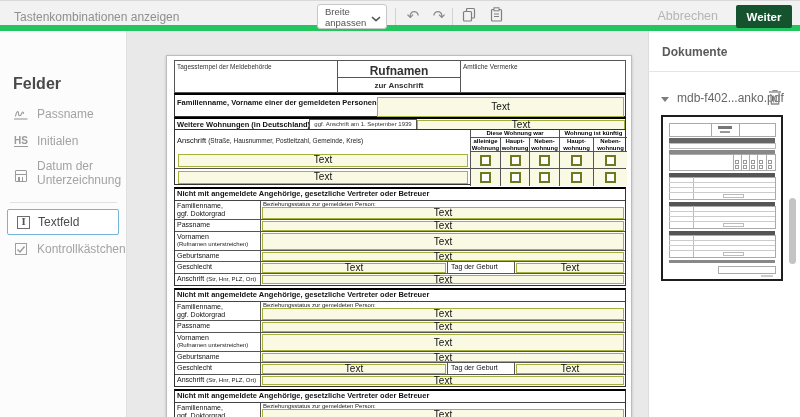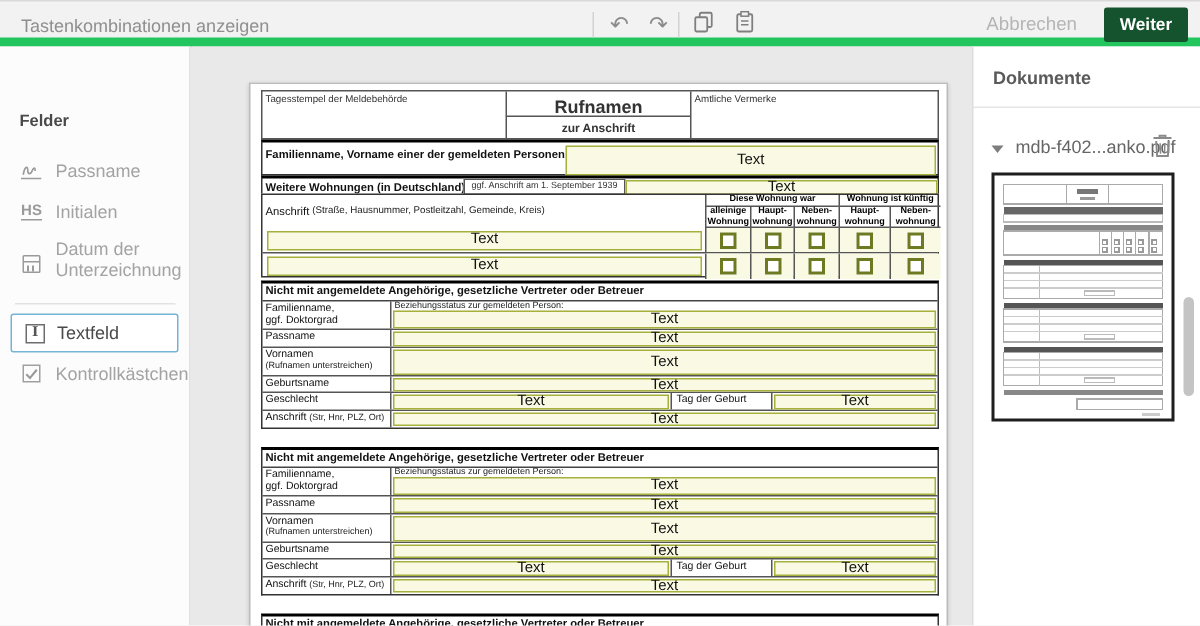--- a/index.html
+++ b/index.html
@@ -11,21 +11,21 @@
   .shortcuts{position:absolute;left:14px;top:9px;font-size:12px;color:#8f8f8f;cursor:pointer}
   .zoomsel{position:absolute;left:317px;top:3px;width:70px;height:25px;background:#fff;border:1px solid #c8c8c8;border-radius:3px;font-size:9.5px;color:#555;line-height:1.15;padding:2px 16px 2px 7px;cursor:pointer}
   .zoomsel .chev{position:absolute;right:5px;top:9px}
   .tb-sep{position:absolute;top:7px;width:1px;height:17px;background:#d2d2d2}
   .tb-btn{position:absolute;top:5px;width:20px;height:20px;display:flex;align-items:center;justify-content:center;color:#8c8c8c;font-size:15px;cursor:pointer;background:none;border:none}
   .cancel{position:absolute;right:82px;top:8px;font-size:12.5px;color:#b5b5b5;cursor:pointer;background:none;border:none}
   .next{position:absolute;left:736px;top:4px;width:56px;height:23px;background:#14532d;color:#fff;font-size:11.5px;font-weight:bold;border:none;border-radius:2px;cursor:pointer;font-family:"Liberation Sans",sans-serif}
 
   
   .sidebar{position:absolute;left:0;top:31px;width:127px;height:386px;background:#fcfcfc;border-right:1px solid #e0e0e0}
-  .felder-title{position:absolute;left:13px;top:44px;font-size:11px;font-weight:bold;color:#4a4a4a}
+  .felder-title{position:absolute;left:13px;top:44px;font-size:16px;font-weight:bold;color:#4a4a4a}
   .fitem{position:absolute;left:13px;display:flex;align-items:center;gap:8px;color:#a3a3a3;font-size:12px;cursor:pointer}
   .fitem .fi-ic{width:16px;display:flex;justify-content:center;flex:none}
   .fitem-datum{align-items:center;width:104px;line-height:1.2}
   .side-div{position:absolute;left:10px;top:171px;width:107px;height:1px;background:#e2e2e2}
   .fitem-sel{position:absolute;left:7px;top:178px;width:112px;height:26px;border:1px solid #74b4d6;border-radius:2px;background:#fff;display:flex;align-items:center;gap:8px;padding-left:9px;font-size:12px;color:#4a4a4a;cursor:pointer}
   .hs{font-size:10px;font-weight:bold;color:#9a9a9a;border-bottom:1px solid #9a9a9a;line-height:1.1}
   .ibox{width:13px;height:13px;border:1.5px solid #6d6d6d;display:flex;align-items:center;justify-content:center;font-family:"DejaVu Serif",serif;font-size:9px;color:#555;font-weight:bold}
   .cbx{width:12px;height:12px;border:1.5px solid #a0a0a0;display:flex;align-items:center;justify-content:center}
   .cal{position:relative;width:12px;height:12px;border:1px solid #9a9a9a;border-radius:1px}
   .cal:before{content:"";position:absolute;left:0;top:2.5px;width:10px;height:1px;background:#9a9a9a}
@@ -57,21 +57,21 @@
   .ccell{position:absolute;top:8px;height:14px;border-left:1px solid #555;border-bottom:1px solid #555;font-size:6px;font-weight:bold;text-align:center;white-space:pre-line;display:flex;align-items:center;justify-content:center}
   .cbrow{position:absolute;left:0;width:450px;height:17px}
   .cbrow1{top:22px;border-bottom:1px solid #555}
   .cbrow2{top:39px}
   .cbcell{position:absolute;top:0;height:100%;border-left:1px solid #555;background:#fafae4;display:flex;align-items:center;justify-content:center}
   .cb{width:11px;height:11px;background:#fff;border:2px solid #6e7a22}
 
   .fld{position:absolute;background:#fafae4;border:1px solid #a6b03c;color:#111;font-size:10px;display:flex;align-items:center;justify-content:center;cursor:move}
 
   .sections{position:absolute;left:7px;top:131px;width:452px}
-  .psec{position:relative;width:452px;height:99px;margin-bottom:12px;border:1px solid #333;border-top:2px solid #000;background:#fff}
+  .psec{position:relative;width:452px;height:99px;margin-bottom:2px;border:1px solid #333;border-top:2px solid #000;background:#fff}
   .psec-h{height:12px;border-bottom:1px solid #444;font-size:7.5px;font-weight:bold;color:#111;padding:1px 0 0 2px}
   .prow{position:absolute;left:0;right:0;border-bottom:1px solid #555}
   .prow-last{border-bottom:none}
   .rlabel{position:absolute;left:0;top:0;bottom:0;width:86px;border-right:1px solid #555;padding:1px 2px;font-size:7px;color:#111}
   .rlabel .nt{font-size:6px;color:#222}
   .relnote{position:absolute;left:88px;top:0;font-size:6px;color:#222}
   .tagbox{position:absolute;left:272px;top:0;bottom:0;width:68px;border-left:1px solid #555;border-right:1px solid #555;font-size:7px;color:#111;display:flex;align-items:center;padding-left:3px}
 
   
   .rpanel{position:absolute;left:648px;top:31px;width:152px;height:386px;background:#fff;border-left:1px solid #ddd}
@@ -83,20 +83,28 @@
   .thumb{position:absolute;left:661px;top:115px;width:122px;height:166px;background:#fff;border:2px solid #1e1e1e;cursor:pointer}
 
   .scrollthumb{position:absolute;left:789px;top:198px;width:7px;height:66px;background:#c4c4c4;border-radius:3.5px;cursor:pointer}
 </style>
 </head>
 <body>
 
 <div class="topbar">
   <span class="shortcuts">Tastenkombinationen anzeigen</span>
 
+  <div class="zoomsel">
+    <span>Breite anpassen</span>
+    <span class="chev">
+      <svg width="10" height="6" viewBox="0 0 10 6">
+          <polyline points="1,1 5,4.6 9,1" fill="none" stroke="#555" stroke-width="1.6"></polyline>
+        </svg>
+    </span>
+  </div>
 
   <div class="tb-sep" style="left:395px"></div>
   <button class="tb-btn" style="left:403px">
       <span>↶</span>
     </button>
   <button class="tb-btn" style="left:429px">
       <span>↷</span>
     </button>
   <div class="tb-sep" style="left:452px"></div>
   <button class="tb-btn" style="left:459px">

